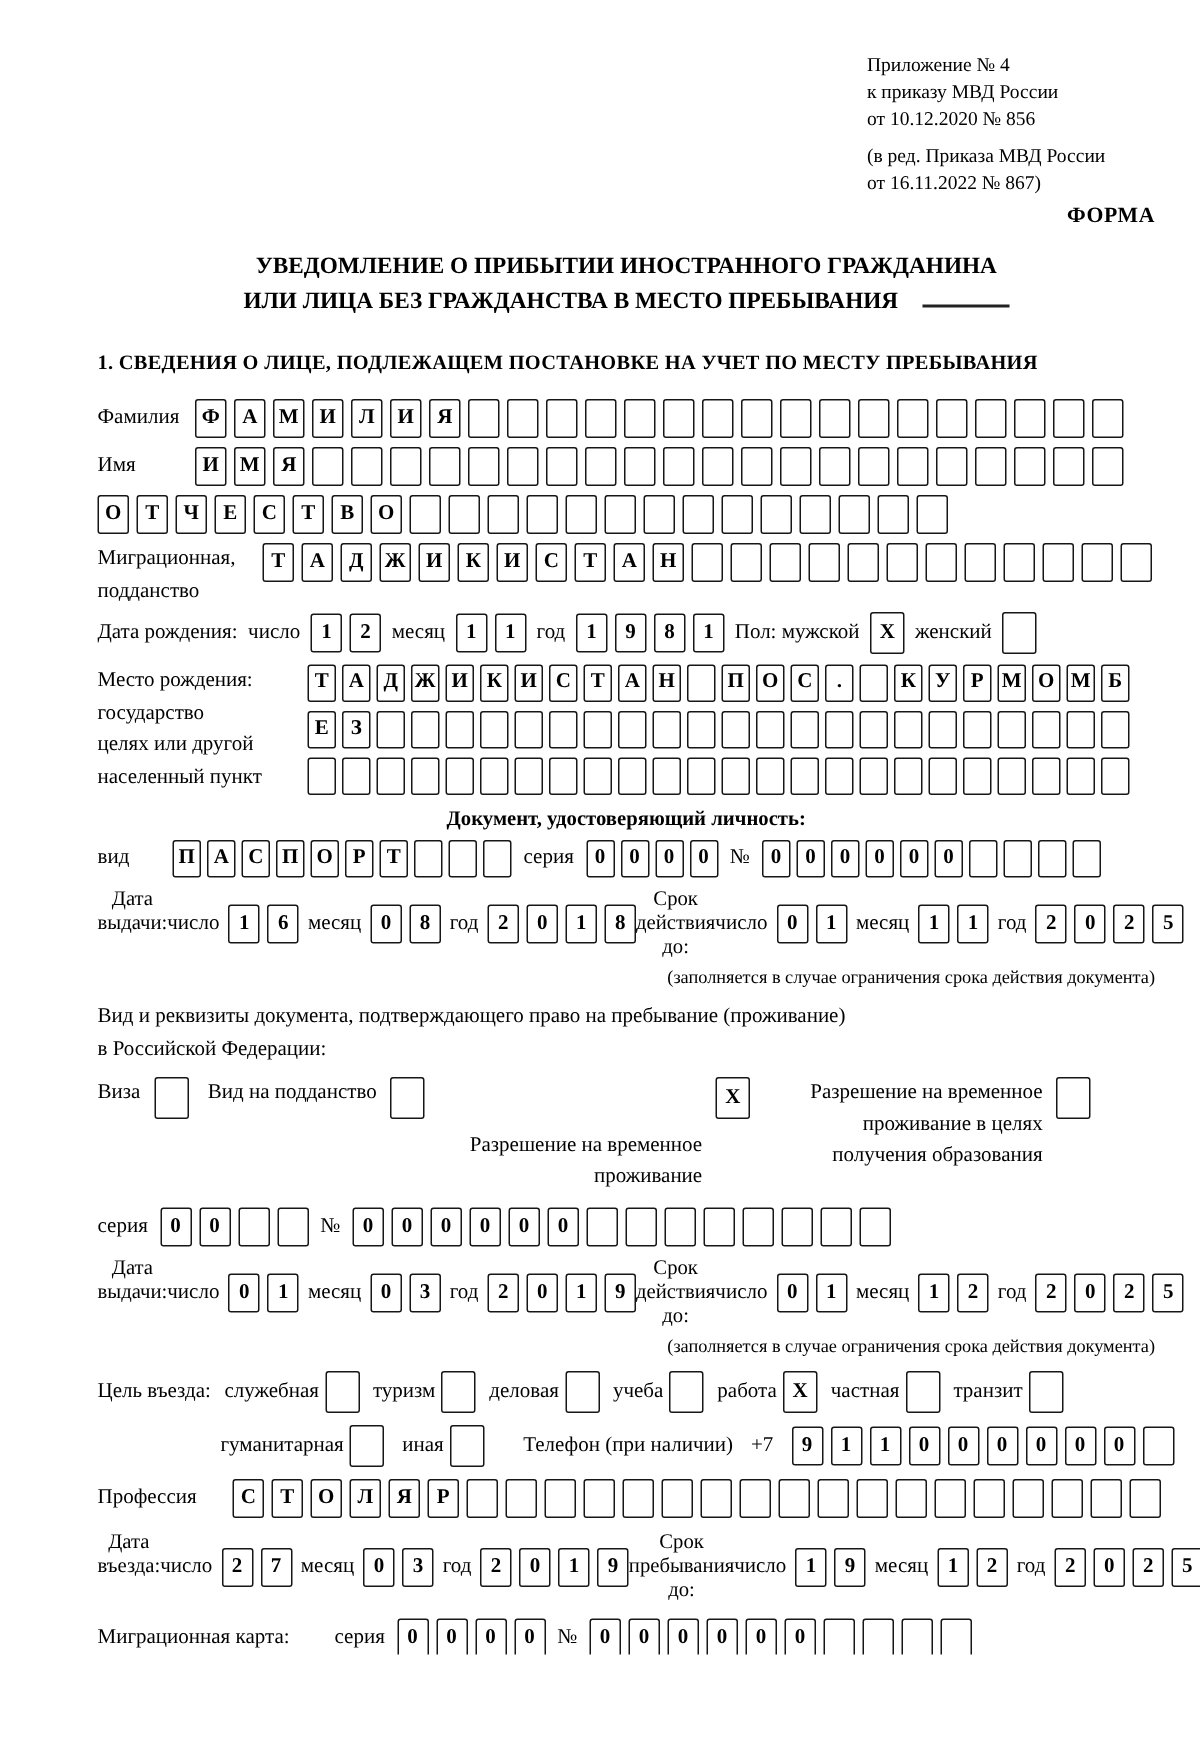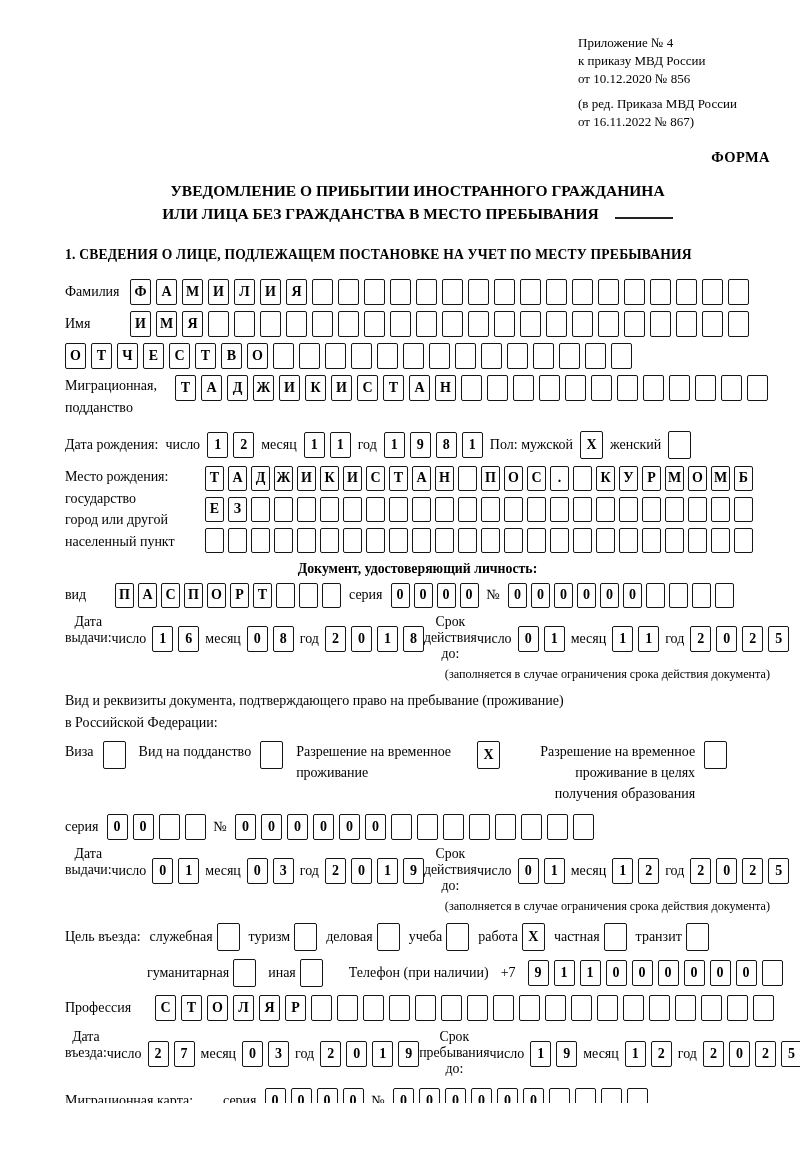--- a/index.html
+++ b/index.html
@@ -7,21 +7,21 @@
   body {
     width:800px; height:1163px;
     color:#000;
     font-family:"Liberation Serif","DejaVu Serif",serif;
     font-size:14px;
   }
   .page { width:800px; height:1103px; padding:34px 30px 0 65px; overflow:hidden; position:relative; }
 
   .hdr { width:192px; margin-left:auto; font-size:13px; line-height:1.4; }
   .amend { margin-top:6px; }
-  .forma { text-align:right; font-weight:bold; font-size:14.5px; margin-top:18px; letter-spacing:.4px; }
+  .forma { text-align:right; font-weight:bold; font-size:14.5px; margin-top:5px; letter-spacing:.4px; }
 
   .title { text-align:center; font-weight:bold; font-size:15.5px; line-height:1.5; margin-top:13px; }
   .uline { display:inline-block; width:58px; border-bottom:2px solid #222; margin-left:16px; }
 
   .sec1 { font-weight:bold; font-size:13.6px; margin-top:22px; letter-spacing:.2px; }
 
   .row { display:flex; align-items:center; margin-top:6px; }
   .row.top { align-items:flex-start; }
   .lbl { flex:none; }
   .w65{width:65px;} .w120{width:120px;} .w110{width:110px;} .w140{width:140px;} .w90{width:90px;} .w115{width:115px;} .w42{width:42px;}
@@ -54,21 +54,21 @@
   .dhead { text-align:center; font-size:13.8px; margin-bottom:3px; }
   .dline { display:flex; align-items:center; gap:6px; }
   .dl { flex:none; }
   .noteline { text-align:right; font-size:12.2px; margin-top:2px; }
 
   .intro { margin-top:8px; line-height:1.6; }
 
   .opts { gap:13px; margin-top:6px; }
   .opt { display:flex; align-items:flex-start; gap:9px; }
   .optlbl { line-height:1.5; }
-  .optlbl.c2 { width:172px; text-align:left; }
+  .optlbl.c2 { width:172px; text-align:right;margin-top:35px; }
   .optlbl.c3 { width:182px; text-align:right; }
 
   .purpose-row { gap:9px; }
   .purpose-row .opt { align-items:center; gap:4px; }
   .indent { margin-left:82px; }
 </style>
 </head>
 <body>
 
 <div class="page">
@@ -203,21 +203,21 @@
         <span class="cell"></span>
         <span class="cell"></span>
         <span class="cell"></span>
         <span class="cell"></span>
         <span class="cell"></span>
         <span class="cell"></span>
         <span class="cell"></span>
       </span>
   </div>
 
-  <div class="row" style="margin-top:12px; gap:7px;">
+  <div class="row" style="margin-top:2px; gap:7px;">
     <span class="lbl">Дата рождения:</span>
     <span class="dl">число</span>
     <span class="cellrow">
         <span class="cell">1</span>
         <span class="cell">2</span>
       </span>
     <span class="dl">месяц</span>
     <span class="cellrow">
         <span class="cell">1</span>
         <span class="cell">1</span>
@@ -232,21 +232,21 @@
     <span class="dl">Пол: мужской</span>
     <span class="checkbox">X</span>
     <span class="dl">женский</span>
     <span class="checkbox"></span>
   </div>
 
   <div class="row top" style="margin-top:7px;">
     <span class="lblcol w140">
       <span>Место рождения:</span>
       <span>государство</span>
-      <span>город или другой</span>
+      <span>целях или другой</span>
       <span>населенный пункт</span>
     </span>
     <span class="cellcol">
       <span class="cellrow sm">
           <span class="cell">Т</span>
           <span class="cell">А</span>
           <span class="cell">Д</span>
           <span class="cell">Ж</span>
           <span class="cell">И</span>
           <span class="cell">К</span>

